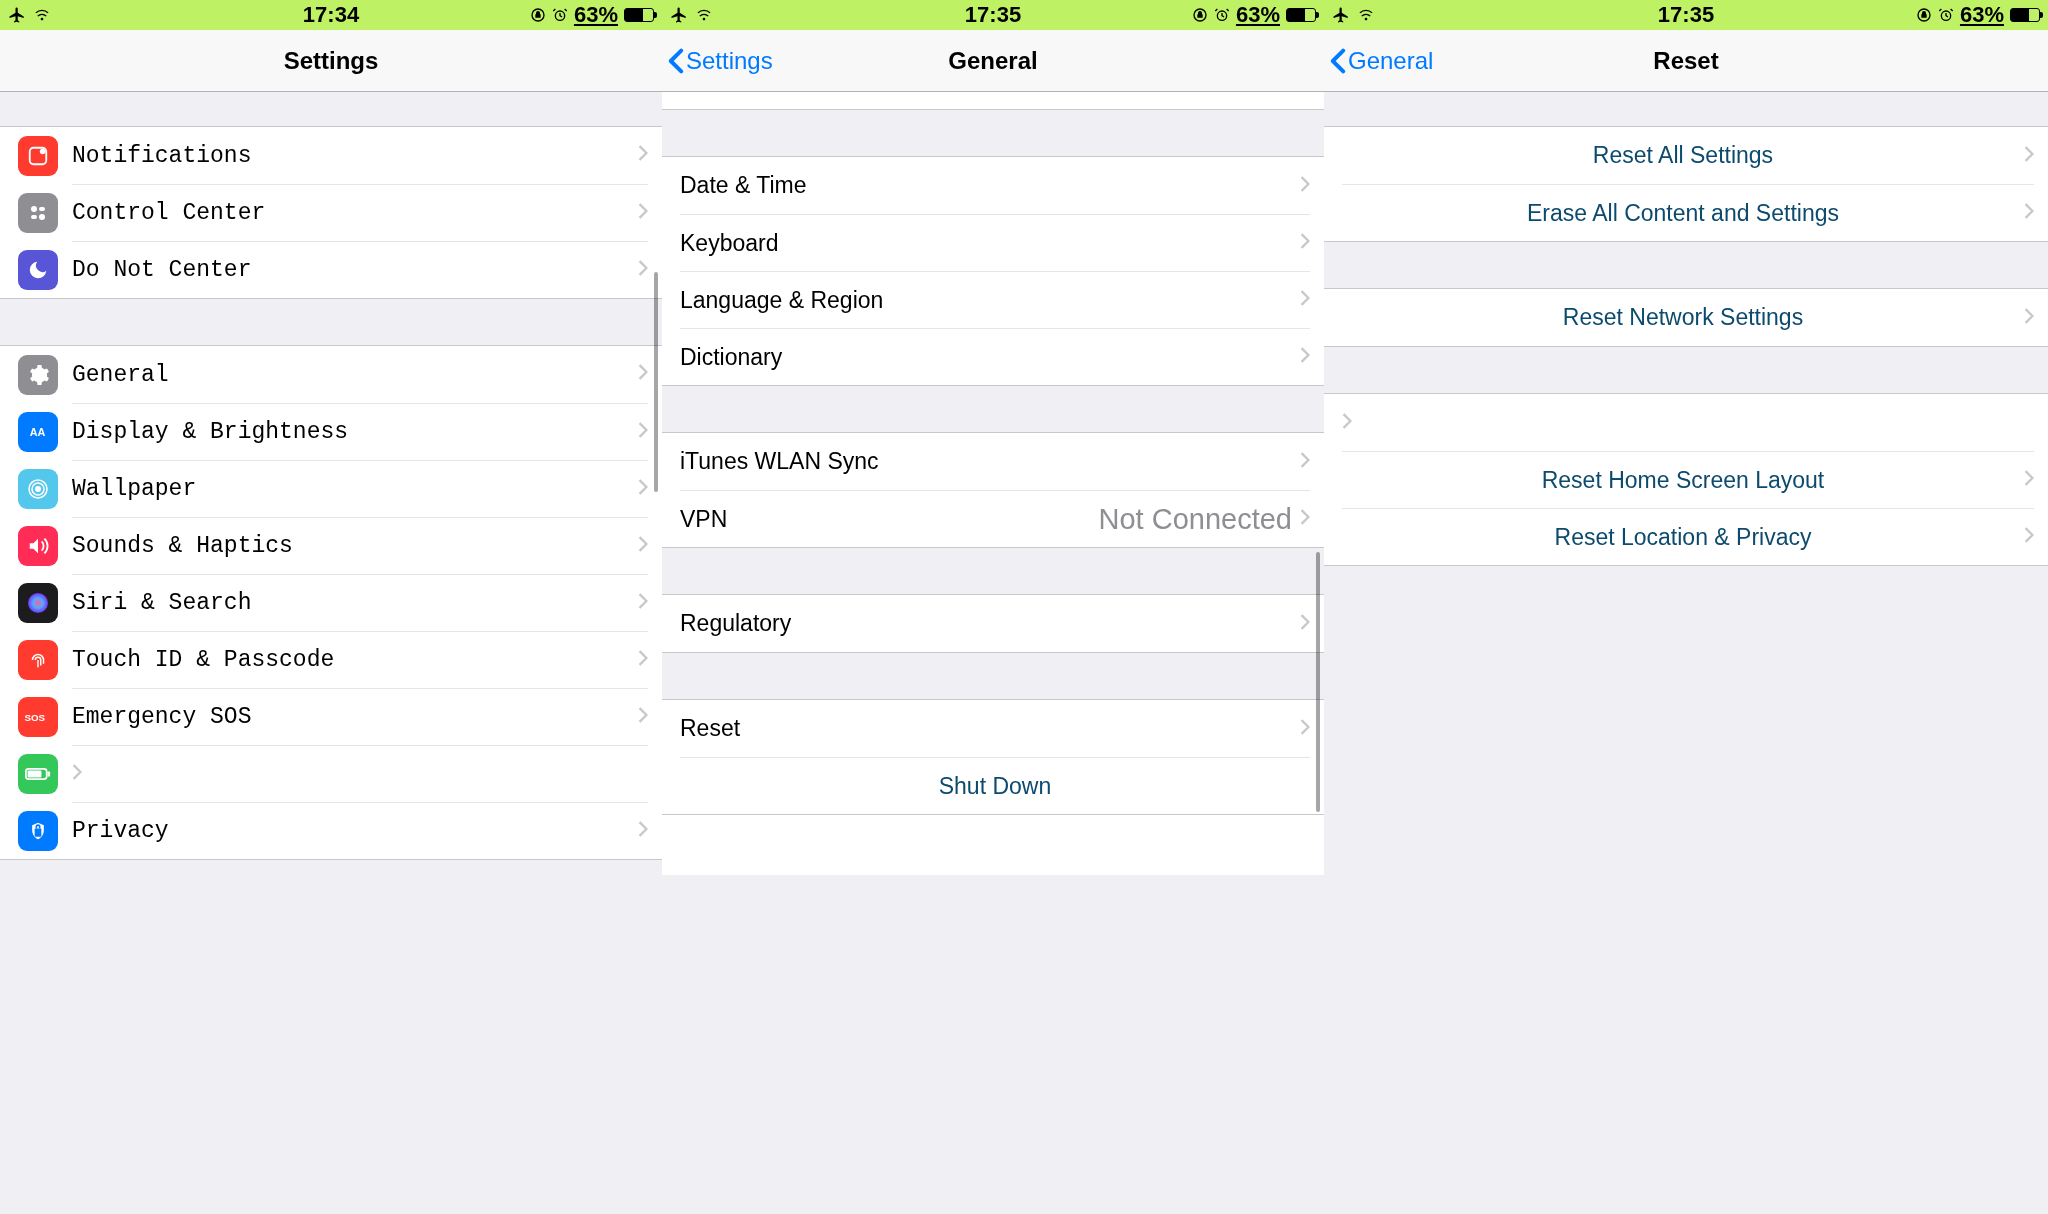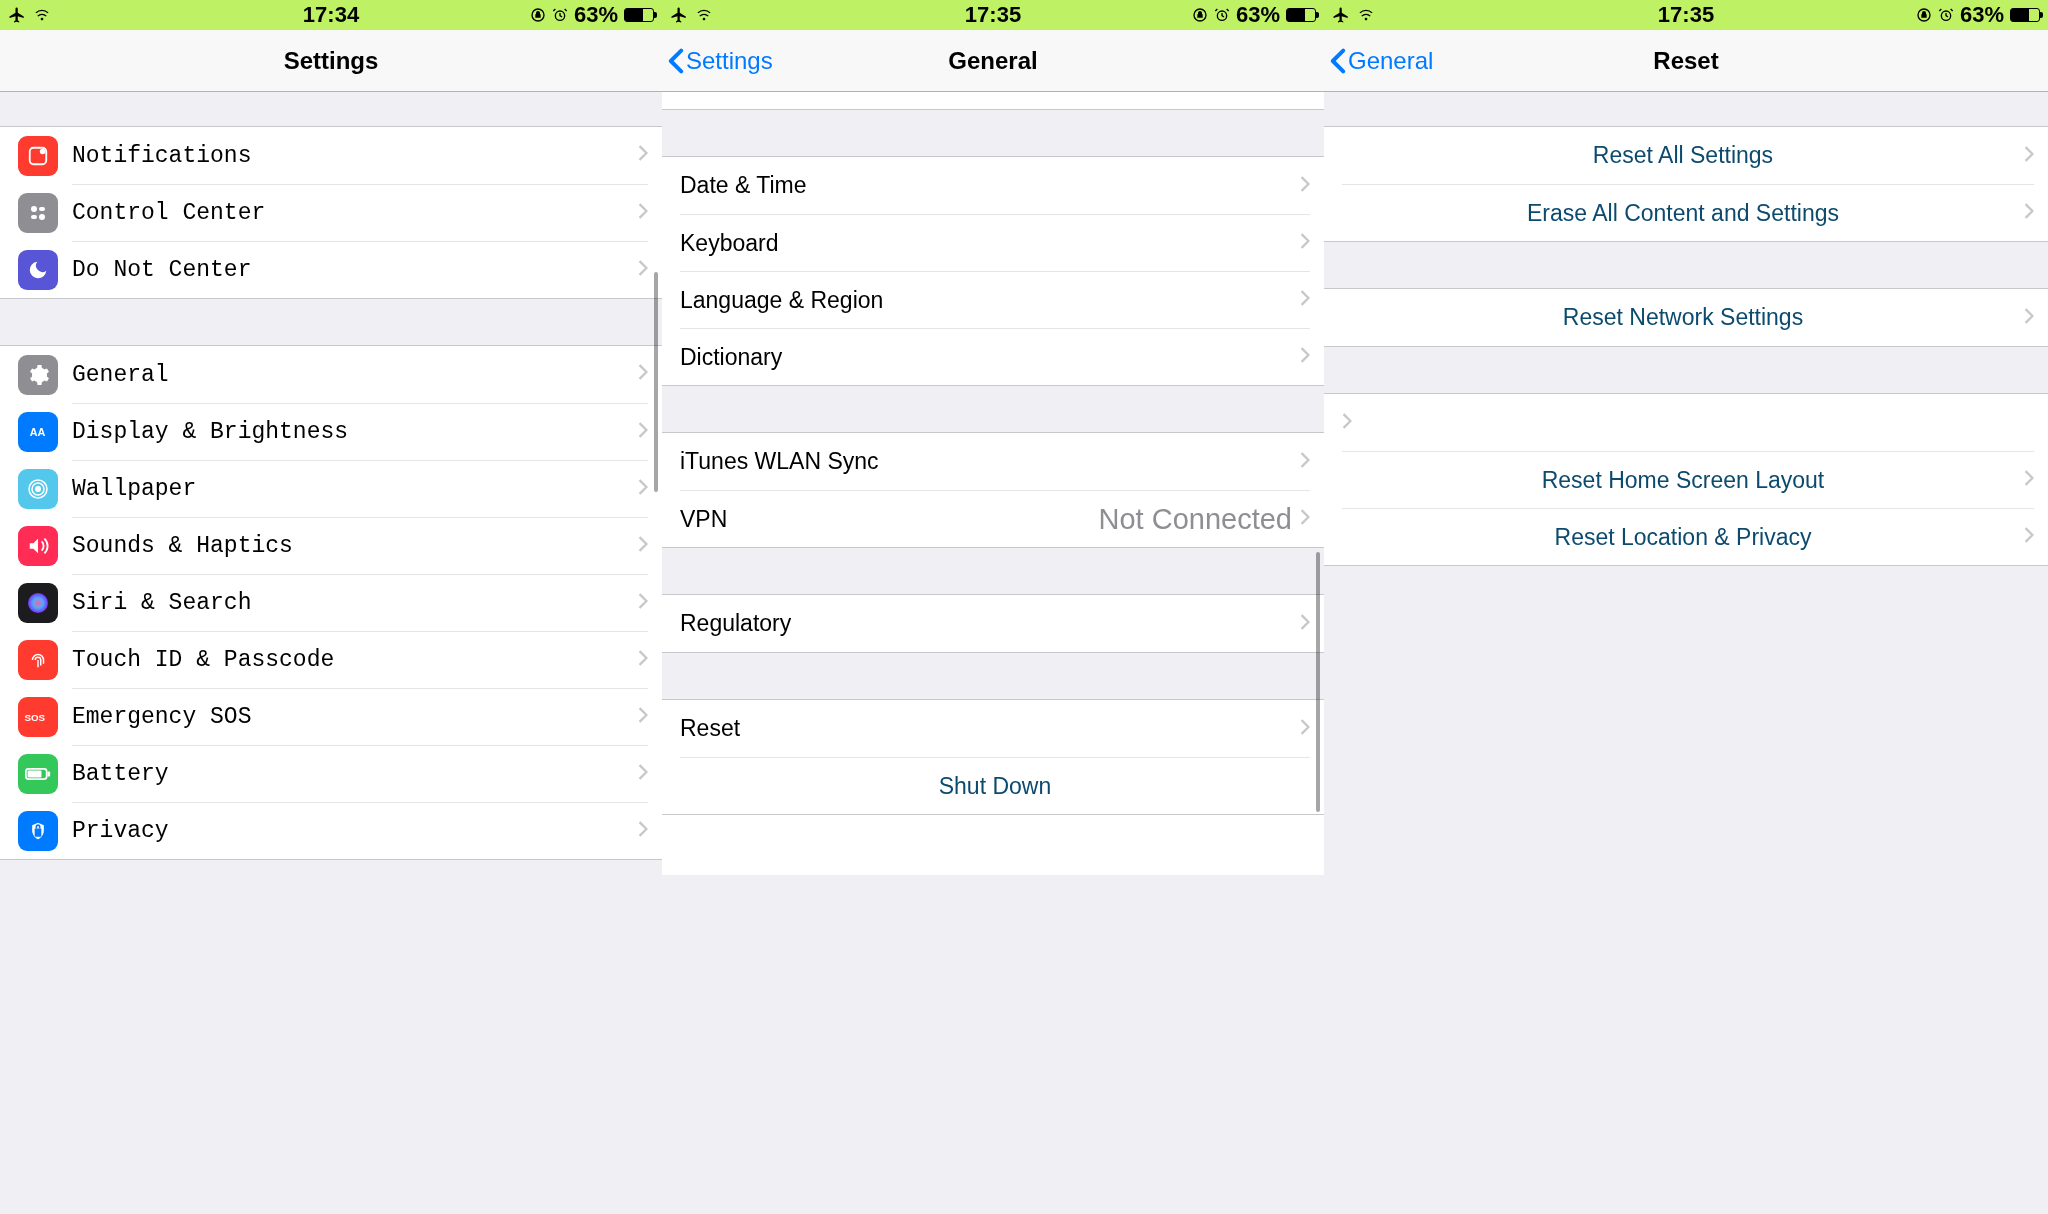--- a/index.html
+++ b/index.html
@@ -32,21 +32,21 @@
     height: 30px;
     display: flex;
     align-items: center;
     justify-content: space-between;
     padding: 0 8px;
     font-size: 22px;
     font-weight: 600;
     background: #bef264;
     color: #000;
   }
-  .status-left, .status-right { display:flex; align-items:center; gap:6px; }
+  .status-left, .status-right { display:flex; align-items:center; gap:6px;text-decoration:underline; }
   .status-center { position:absolute; left:50%; transform:translateX(-50%); font-weight:600; }
   .status-left svg, .status-right svg { display:block; }
   .battery {
     display:flex; align-items:center; gap:4px;
   }
   .battery-shell {
     width: 30px; height: 14px; border:1.5px solid #000; border-radius:3px; position:relative;
   }
   .battery-shell::after {
     content:""; position:absolute; right:-4px; top:3px; width:3px; height:6px; background:#000; border-radius:0 2px 2px 0;
@@ -370,21 +370,20 @@
   </div>
   <div class="cell cell-with-icon">
     <div class="app-icon" style="background:#34c759">
               <svg width="26" height="14" viewBox="0 0 30 16" fill="#fff">
                 <rect x="1" y="2" width="24" height="12" rx="3" fill="none" stroke="#fff" stroke-width="2"></rect>
                 <rect x="26" y="5" width="3" height="6" rx="1"></rect>
                 <rect x="3" y="4" width="16" height="8" rx="1"></rect>
               </svg>
             </div>
     <div class="cell-inner">
-      <span class="cell-label">Battery</span>
       <span class="chevron"><svg width="10" height="16" viewBox="0 0 8 14" fill="none" stroke="#c7c7cc" stroke-width="2">
                   <polyline points="1,1 7,7 1,13"></polyline>
                 </svg></span>
     </div>
   </div>
   <div class="cell cell-with-icon">
     <div class="app-icon" style="background:#007aff">
               <svg width="20" height="22" viewBox="0 0 24 24" fill="#fff">
                 <path d="M12 2l7 3v6c0 5-3 9-7 11-4-2-7-6-7-11V5l7-3z" fill="#fff"></path>
                 <rect x="8" y="9" width="8" height="10" rx="1" fill="#007aff"></rect>

